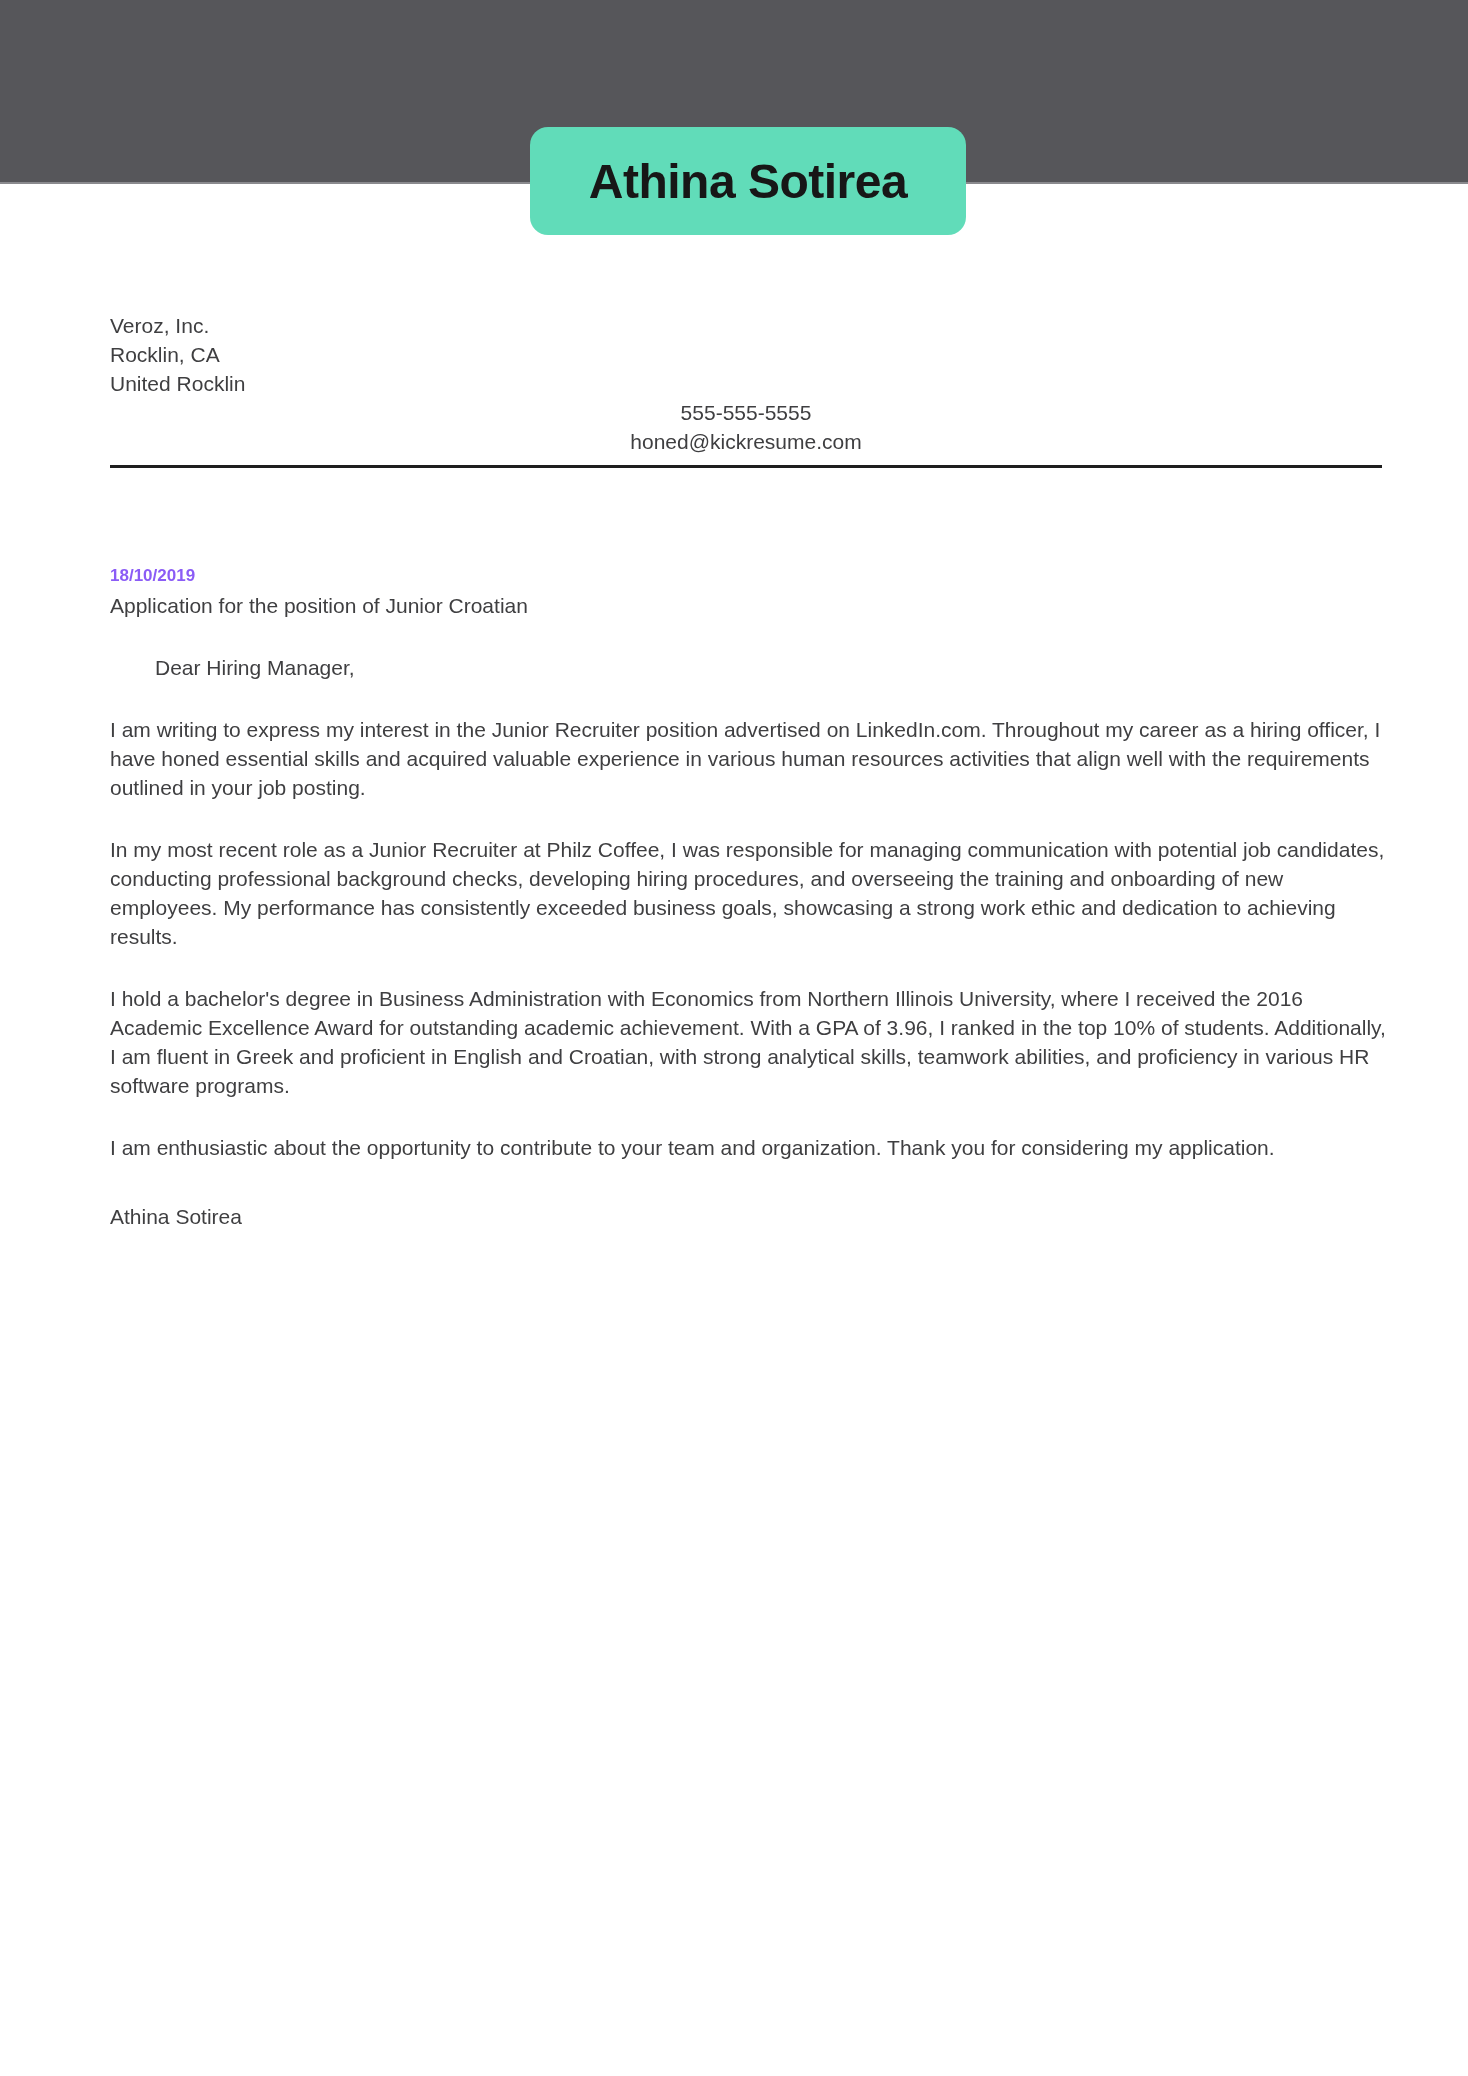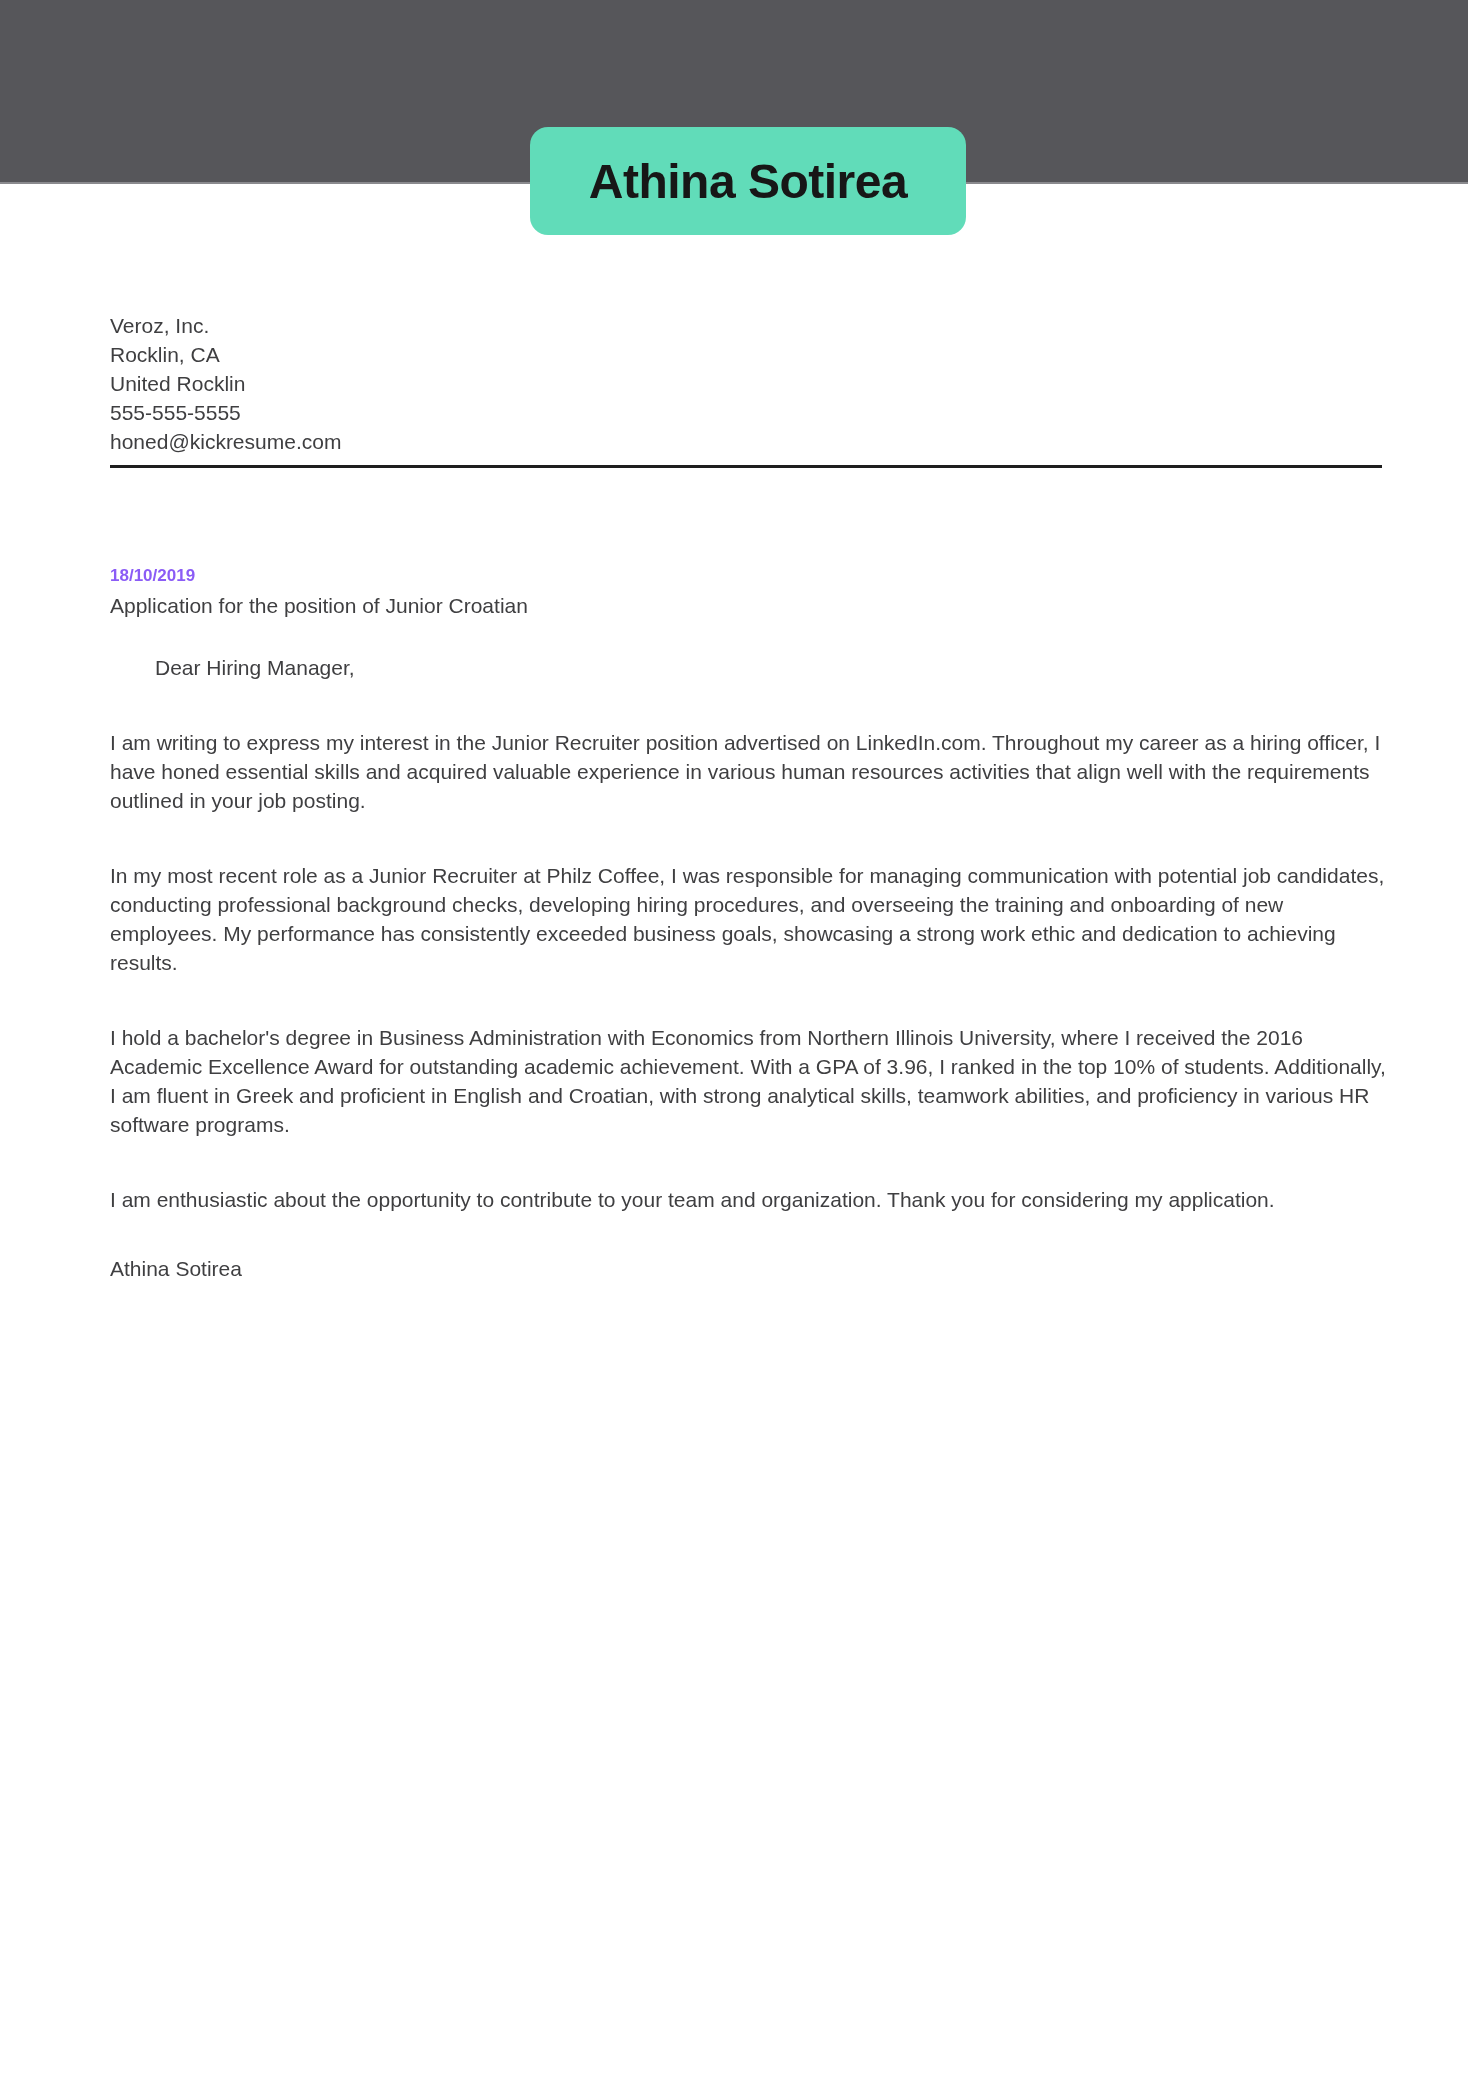--- a/index.html
+++ b/index.html
@@ -44,21 +44,21 @@
     top: 311px;
     left: 110px;
     width: 1272px;
     display: flex;
     justify-content: space-between;
     font-size: 21px;
     line-height: 29px;
     color: #3f3f41;
     flex-direction: column;
   }
-  .contact-right { text-align: left; }
+  .contact-right { text-align: center; }
   .rule {
     position: absolute;
     top: 465px;
     left: 110px;
     width: 1272px;
     height: 3px;
     background: #1e1e1e;
   }
   .letter {
     position: absolute;
@@ -70,21 +70,21 @@
     color: #3f3f41;
   }
   .date-line {
     font-size: 17px;
     line-height: 22px;
     font-weight: bold;
     color: #8b5cf6;
   }
   .subject-line { margin-top: 4px; }
   .salutation { margin-top: 33px; margin-left: 45px; }
-  .para { margin-top: 46px; }
+  .para { margin-top: 33px; }
   .signoff { margin-top: 40px; }
 </style>
 </head>
 <body>
 
 <div class="page">
 
   <div class="top-band"></div>
 
   <div class="name-box">

